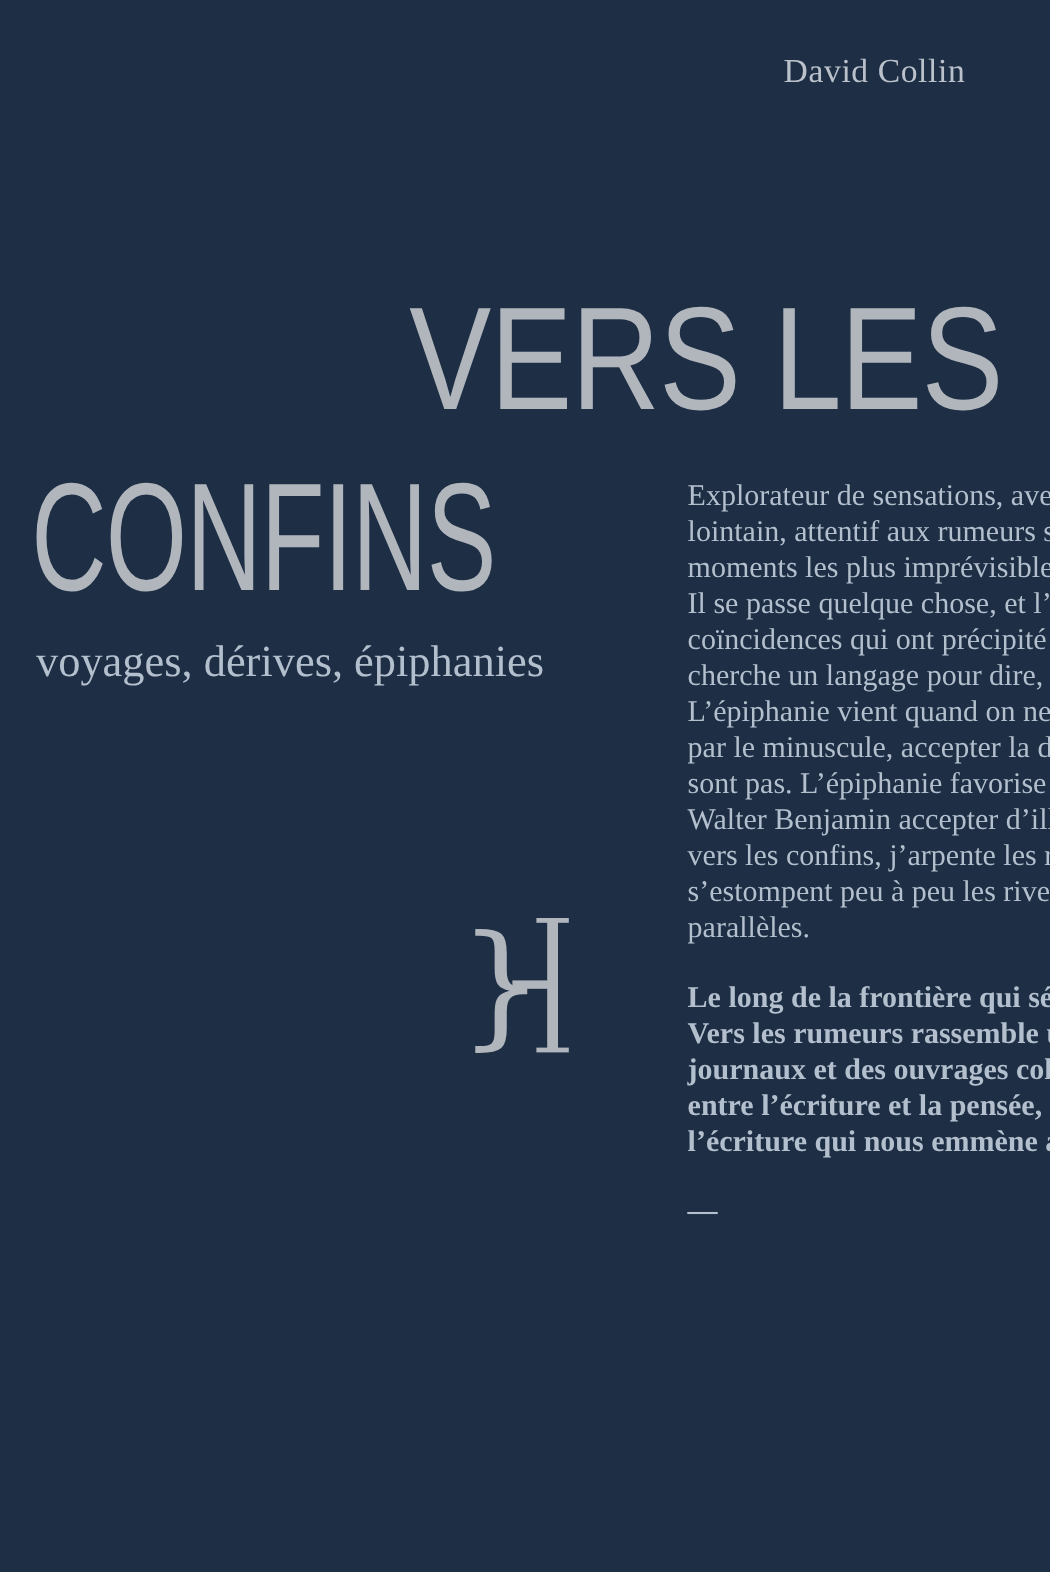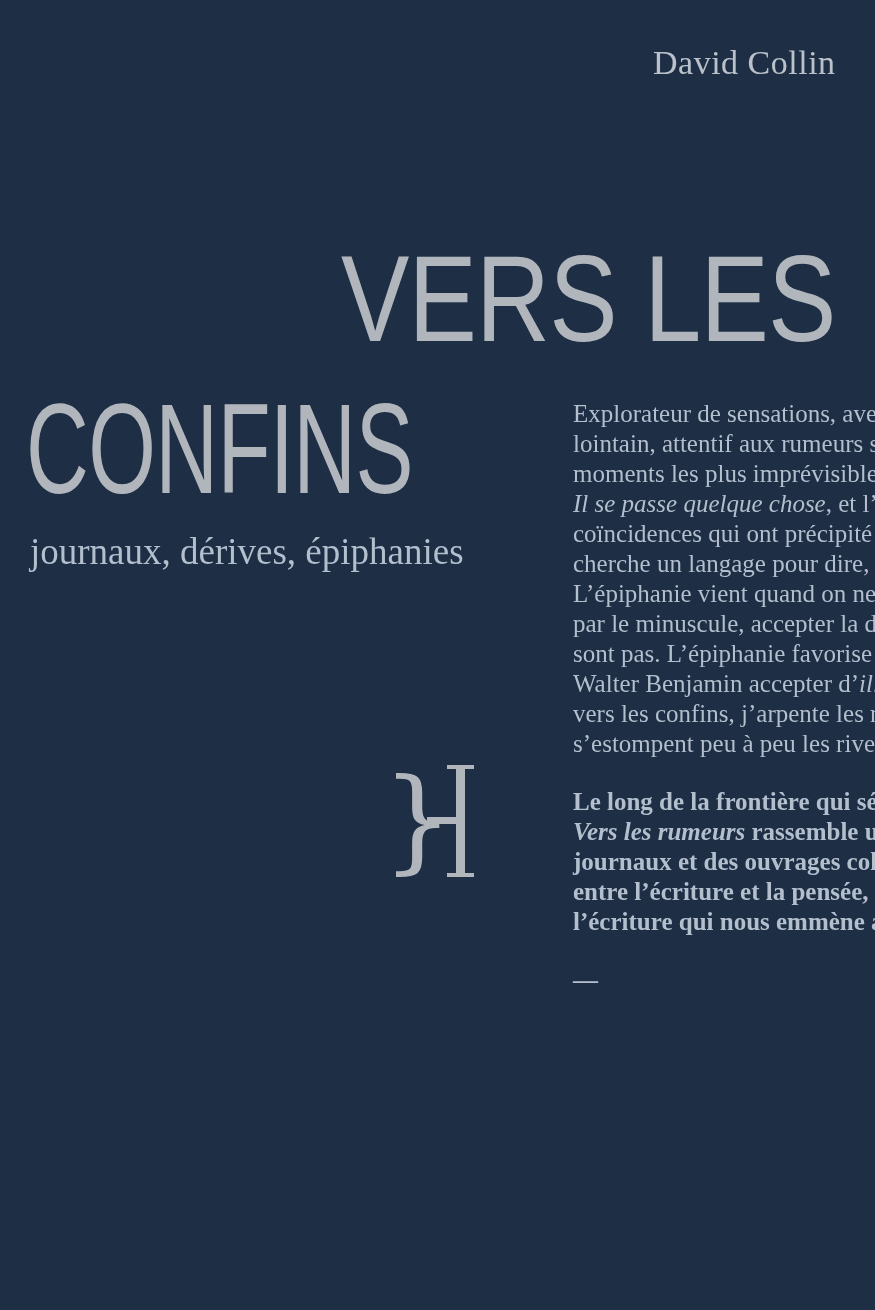--- a/index.html
+++ b/index.html
@@ -8,21 +8,21 @@
     background: var(--bg, #1d2e45);
     overflow: hidden;
     position: relative;
     font-family: "Liberation Serif", serif;
   }
   .cover { position: absolute; inset: 0; }
 
   .author {
     position: absolute;
     left: 653px; top: 44px;
-    font-size: 34px;
+    font-size: 28px;
     color: var(--author, #bac1ca);
     letter-spacing: 0.5px;
     white-space: nowrap;
   }
 
   .title1 {
     position: absolute;
     left: 341px; top: 238px;
     font-family: "Liberation Sans", sans-serif;
     font-size: 122px;
@@ -68,40 +68,40 @@
   }
   .para .line {
     font-size: 25px;
     line-height: 30px;
     height: 30px;
     white-space: nowrap;
     color: var(--body, #b3bfcd);
   }
   .para.bold .line { font-weight: bold; }
   .para.bold { margin-top: 28px; }
-  .it { font-style: italic; }
+  .it { }
 
   .dash {
     margin-top: 28px;
     font-size: 25px;
     line-height: 30px;
     font-weight: bold;
     color: var(--body, #b3bfcd);
   }
 </style>
 </head>
 <body>
 
 <div class="cover">
 
   <div class="author">David Collin</div>
 
   <div class="title1">VERS LES</div>
   <div class="title2">CONFINS</div>
-  <div class="subtitle">journaux, dérives, épiphanies</div>
+  <div class="subtitle">voyages, dérives, épiphanies</div>
 
   <div class="logo">
     <svg viewBox="0 0 90 118" width="90" height="118" aria-hidden="true">
       <text x="-12" y="97" font-size="112" font-family="DejaVu Serif, serif" fill="currentColor">}</text>
       <rect x="33" y="55" width="33" height="7" fill="currentColor"></rect>
       <rect x="62" y="5" width="9" height="108" fill="currentColor"></rect>
       <rect x="53" y="3" width="27" height="4" fill="currentColor"></rect>
       <rect x="53" y="111" width="27" height="4" fill="currentColor"></rect>
     </svg>
   </div>
@@ -113,20 +113,21 @@
         <div class="line"><span>moments les plus imprévisibles</span></div>
         <div class="line"><span class="it">Il se passe quelque chose</span><span>, et l’écri</span></div>
         <div class="line"><span>coïncidences qui ont précipité l</span></div>
         <div class="line"><span>cherche un langage pour dire, p</span></div>
         <div class="line"><span>L’épiphanie vient quand on ne s</span></div>
         <div class="line"><span>par le minuscule, accepter la dé</span></div>
         <div class="line"><span>sont pas. L’épiphanie favorise la</span></div>
         <div class="line"><span>Walter Benjamin accepter d’</span><span class="it">illumi</span></div>
         <div class="line"><span>vers les confins, j’arpente les rou</span></div>
         <div class="line"><span>s’estompent peu à peu les rives.</span></div>
+        <div class="line"><span>parallèles.</span></div>
       </div>
     <div id="para2" class="para bold">
         <div class="line"><span>Le long de la frontière qui sépa</span></div>
         <div class="line"><span class="it">Vers les rumeurs</span><span> rassemble une </span></div>
         <div class="line"><span>journaux et des ouvrages colle</span></div>
         <div class="line"><span>entre l’écriture et la pensée, en</span></div>
         <div class="line"><span>l’écriture qui nous emmène aill</span></div>
       </div>
     <div class="dash">—</div>
   </div>

